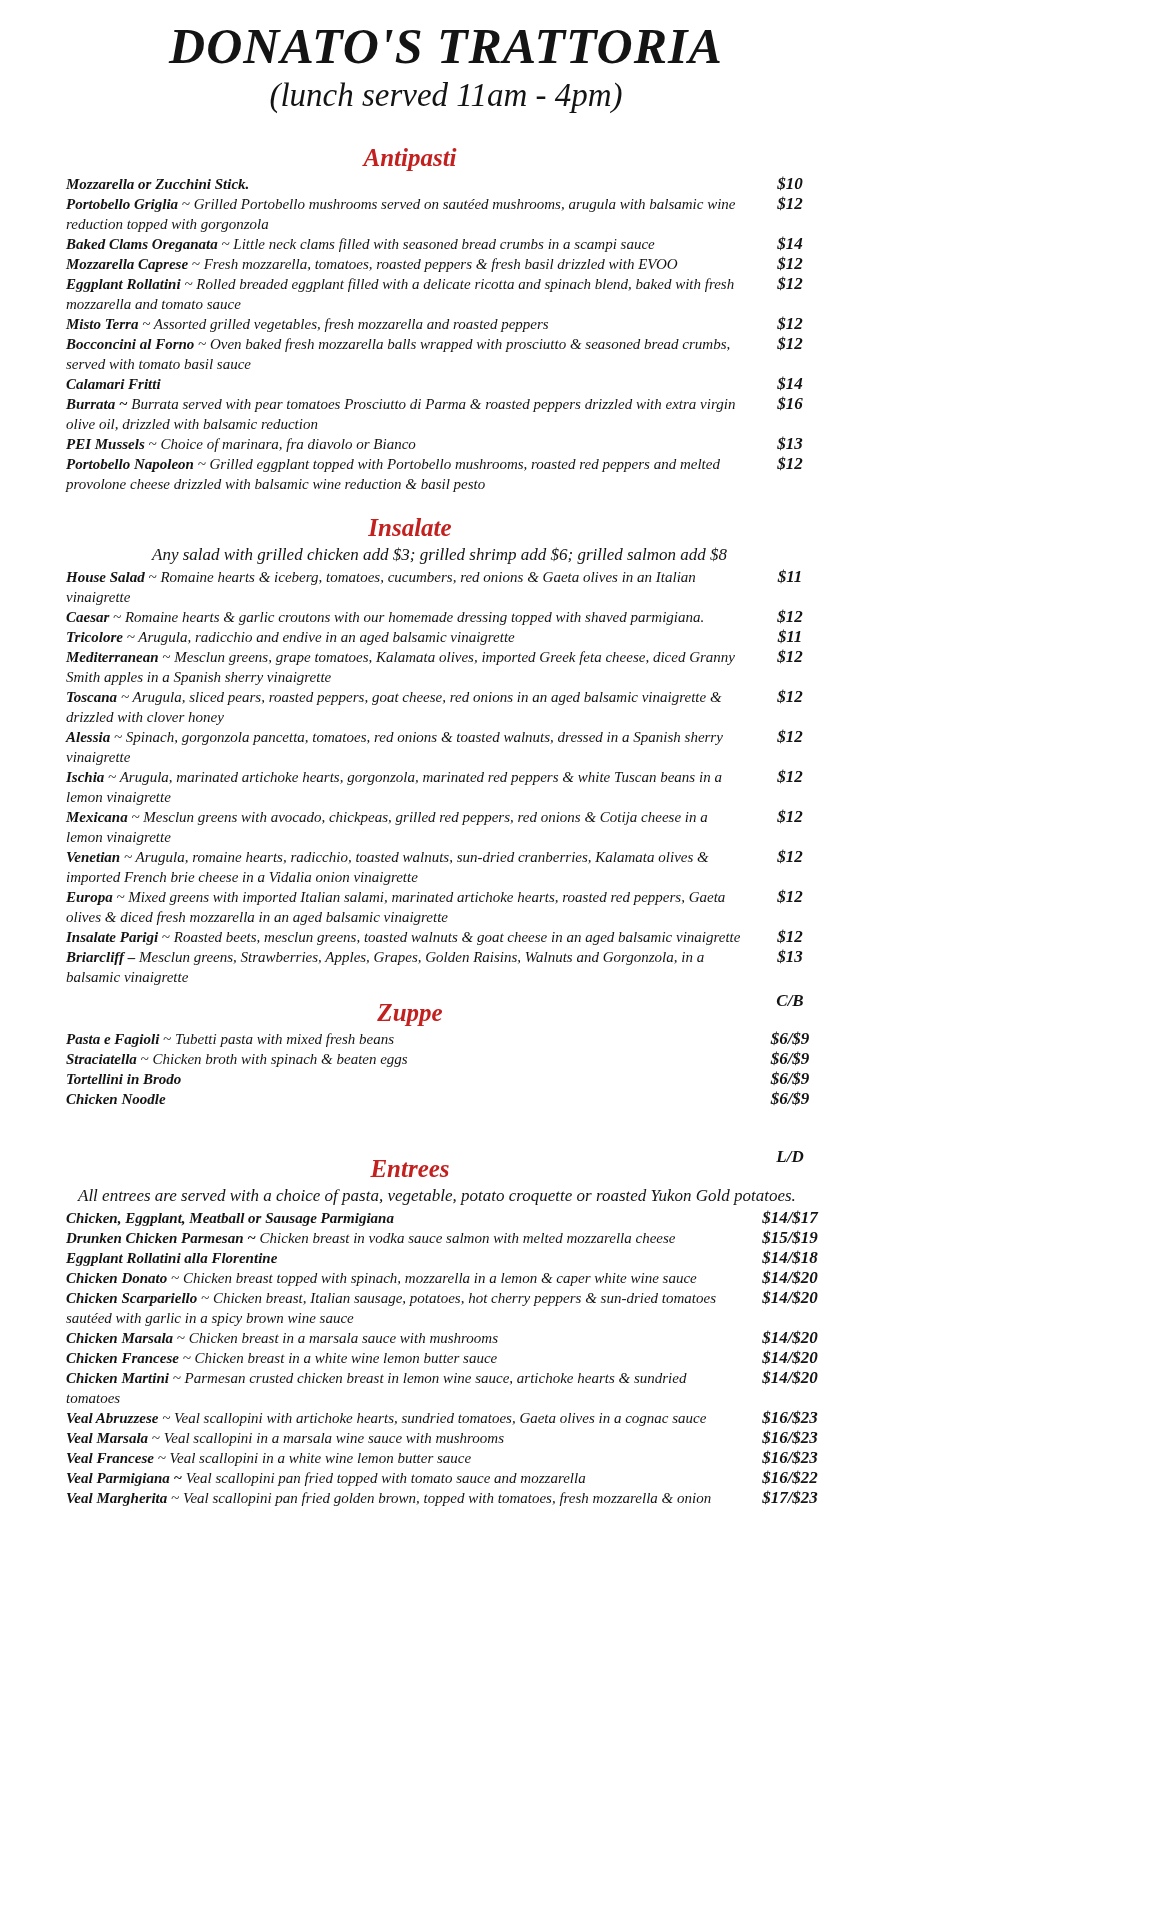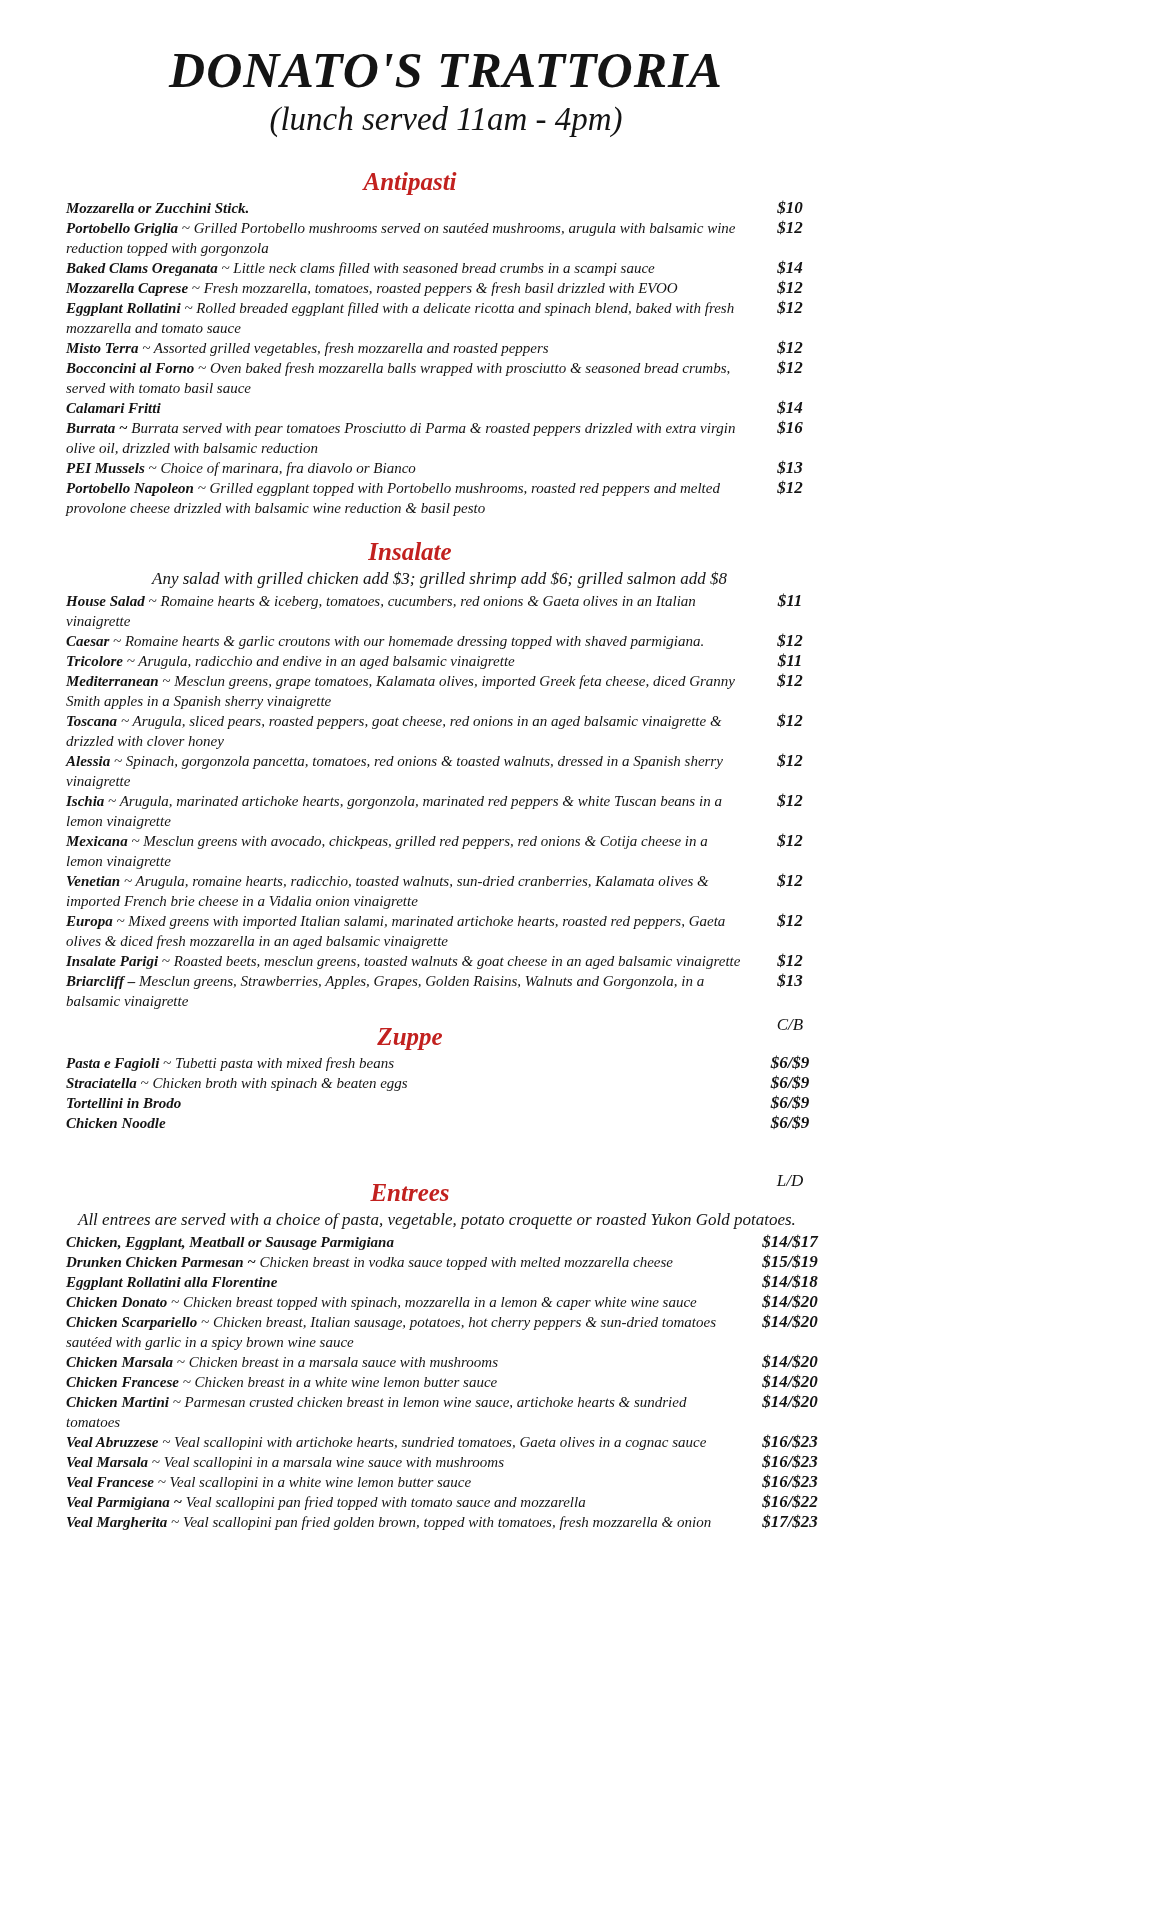--- a/index.html
+++ b/index.html
@@ -8,21 +8,21 @@
     width: 1166px;
     min-height: 1920px;
     background: #ffffff;
     color: var(--text-color, #141414);
     font-family: "Liberation Serif", "DejaVu Serif", serif;
     font-style: italic;
   }
   .page {
     width: 1102px;
     min-height: 1920px;
-    padding: 44px 276px 40px 66px; 
+    padding: 20px 276px 40px 66px; 
     background: #ffffff;
   }
   .menu-header { text-align: center; }
   .title {
     margin: 0;
     font-size: 50px;
     font-weight: 700;
     letter-spacing: 1px;
     line-height: 1.05;
   }
@@ -50,21 +50,21 @@
     color: var(--heading-red, #c2211f);
     line-height: 1.1;
   }
   .price-label {
     position: absolute;
     right: -72px;
     top: -8px;
     width: 72px;
     text-align: center;
     font-size: 17px;
-    font-weight: 400;
+    font-weight: 700;
     color: var(--text-color, #141414);
   }
   .section-note {
     margin: 0 0 2px 0;
     font-size: 17px;
     line-height: 20px;
   }
   .section-insalate .section-note { padding-left: 86px; }
   .section-entrees  .section-note { padding-left: 12px; }
 
@@ -266,21 +266,21 @@
       <span class="price-label">L/D</span>
     </div>
     <p class="section-note">All entrees are served with a choice of pasta, vegetable, potato croquette or roasted Yukon Gold potatoes.</p>
     <div class="item-list">
   <div class="item">
     <p class="item-text"><span class="item-name">Chicken, Eggplant, Meatball or Sausage Parmigiana</span></p>
     <div class="item-price">$14/$17</div>
   </div>
 
   <div class="item">
-    <p class="item-text"><span class="item-name">Drunken Chicken Parmesan ~</span><span class="item-desc"> Chicken breast in vodka sauce topped with melted mozzarella cheese</span></p>
+    <p class="item-text"><span class="item-name">Drunken Chicken Parmesan ~</span><span class="item-desc"> Chicken breast in vodka sauce salmon with melted mozzarella cheese</span></p>
     <div class="item-price">$15/$19</div>
   </div>
 
   <div class="item">
     <p class="item-text"><span class="item-name">Eggplant Rollatini alla Florentine</span></p>
     <div class="item-price">$14/$18</div>
   </div>
 
   <div class="item">
     <p class="item-text"><span class="item-name">Chicken Donato</span><span class="item-desc"> ~ Chicken breast topped with spinach, mozzarella in a lemon &amp; caper white wine sauce</span></p>

